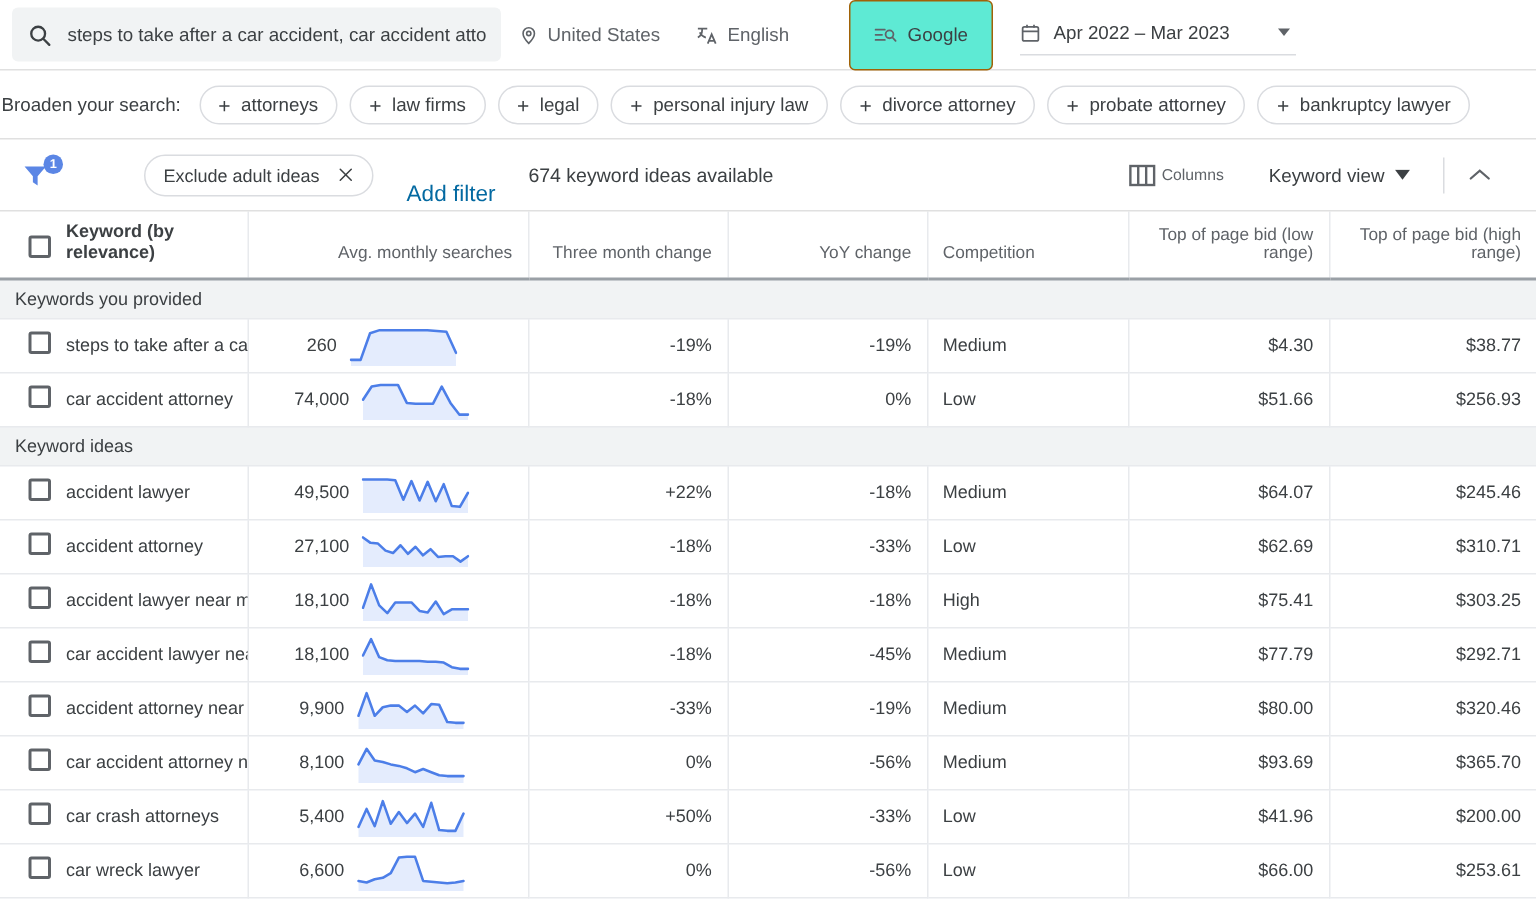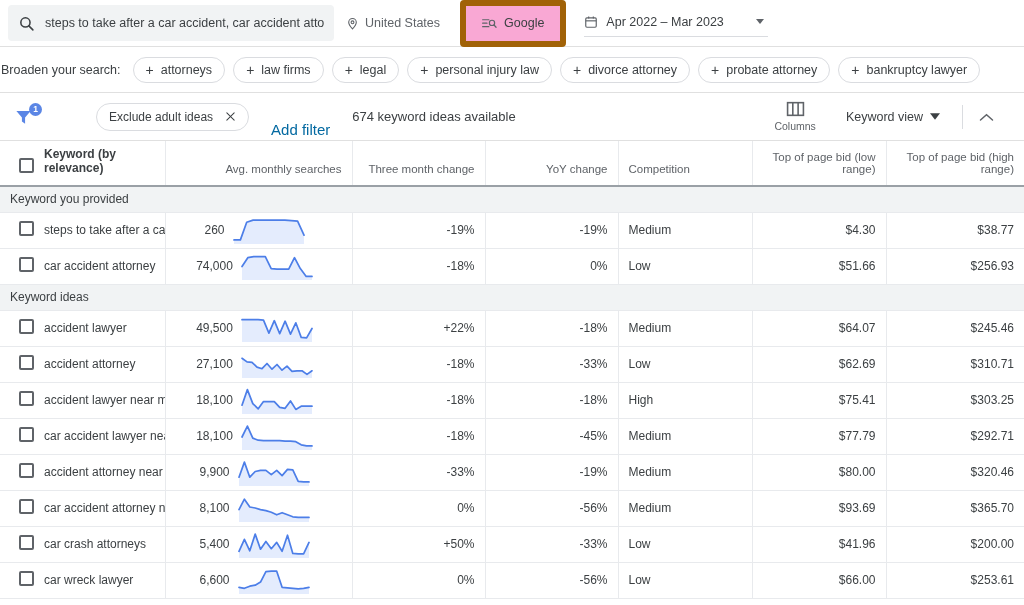--- a/index.html
+++ b/index.html
@@ -45,26 +45,26 @@
     padding: 0 12px;
     height: 47px;
   }
   .engine-box {
     display: flex;
     align-items: center;
     justify-content: center;
     gap: 7px;
     font-size: 12.5px;
     color: #3c4043;
-    border: 6px solid #a16207;
+    border: 1px solid #a16207;
     border-radius: 4px;
     height: 47px;
     padding: 0 16px;
-    margin-left: 8px;
-    background: #f9a8d4;
+    margin-left: 28px;
+    background: #5eead4;
     position: relative;
     z-index: 2;
   }
   .daterange {
     display: flex;
     align-items: center;
     gap: 8px;
     font-size: 12.5px;
     color: #3c4043;
     margin-left: 18px;
@@ -137,21 +137,21 @@
     border: 1px solid #dadce0;
     border-radius: 14px;
     font-size: 12px;
     color: #3c4043;
     margin-left: 48px;
   }
   .addfilter { font-size: 15px; color: #0369a1; margin-left: 22px; margin-top: 25px; }
   .countinfo { font-size: 13px; color: #3c4043; margin-left: 22px; }
   .filter-right { margin-left: auto; display: flex; align-items: center; gap: 0; }
   .columns-btn {
-    display: flex; flex-direction: column; align-items: center; gap: 3px;
+    display: flex; align-items: center; gap: 3px;
     font-size: 10.5px; color: #5f6368; padding: 0 14px;
   }
   .kwview {
     display: flex; align-items: center; gap: 7px;
     font-size: 12.5px; color: #3c4043; padding: 0 16px;
   }
   .vdiv { width: 1px; height: 24px; background: #dadce0; margin: 0 6px; }
   .collapse-btn { padding: 0 16px 0 10px; color: #5f6368; }
 
   
@@ -236,20 +236,29 @@
   <div class="topbar-item">
     <span class="icon">
       <svg width="13" height="15" viewBox="0 0 24 24" fill="none" stroke="#5f6368" stroke-width="2">
         <path d="M12 22s7-7.2 7-12.2A7 7 0 0 0 5 9.8C5 14.8 12 22 12 22z"></path>
           <circle cx="12" cy="9.8" r="2.6"></circle>
       </svg>
     </span>
     <span>United States</span>
   </div>
 
+  <div class="topbar-item">
+    <span class="icon">
+      <svg width="15" height="15" viewBox="0 0 24 24" fill="none" stroke="#5f6368" stroke-width="1.9">
+        <path d="M2 5h10M6.5 5v2c0 4-2 6-4.5 7.5M4 9c1.5 3 4 4.8 6.5 5.6"></path>
+        <path d="M12.5 21l4.2-10 4.3 10M14 18h5.6"></path>
+      </svg>
+    </span>
+    <span>English</span>
+  </div>
 
   <div class="engine-box">
     <span class="icon">
       <svg width="15" height="13" viewBox="0 0 24 20" fill="none" stroke="#5f6368" stroke-width="1.9">
         <line x1="1" y1="4" x2="11" y2="4" stroke-linecap="round"></line>
         <line x1="1" y1="9.5" x2="8" y2="9.5" stroke-linecap="round"></line>
         <line x1="1" y1="15" x2="11" y2="15" stroke-linecap="round"></line>
         <circle cx="16" cy="9" r="4.2"></circle>
           <line x1="19.2" y1="12.4" x2="22.5" y2="16" stroke-linecap="round"></line>
       </svg>
@@ -376,21 +385,21 @@
       <th>Avg. monthly searches</th>
       <th>Three month change</th>
       <th>YoY change</th>
       <th class="lefted">Competition</th>
       <th>Top of page bid (low range)</th>
       <th class="nobr">Top of page bid (high range)</th>
     </tr>
   </thead>
   <tbody id="tbody">
       <tr class="section">
-        <td colspan="8">Keyword you provided</td>
+        <td colspan="8">Keywords you provided</td>
       </tr>
       <tr class="datarow">
         <td class="cbcol"><span class="cb"></span></td>
         <td class="kwcell">steps to take after a car ...</td>
         <td class="volcell">
           <div class="volwrap">
             <span class="volnum">260</span>
             <span>
               <svg class="spark" width="72" height="28" viewBox="0 0 72 28">
     <path d="M1.0,23.9 L7.4,23.9 L13.7,6.2 L20.1,4.1 L26.5,4.1 L32.8,4.1 L39.2,4.1 L45.5,4.1 L51.9,4.1 L58.3,4.6 L64.6,5.2 L71.0,19.2 L71.0,28 L1,28 Z" fill="#e4ecfd"></path>

